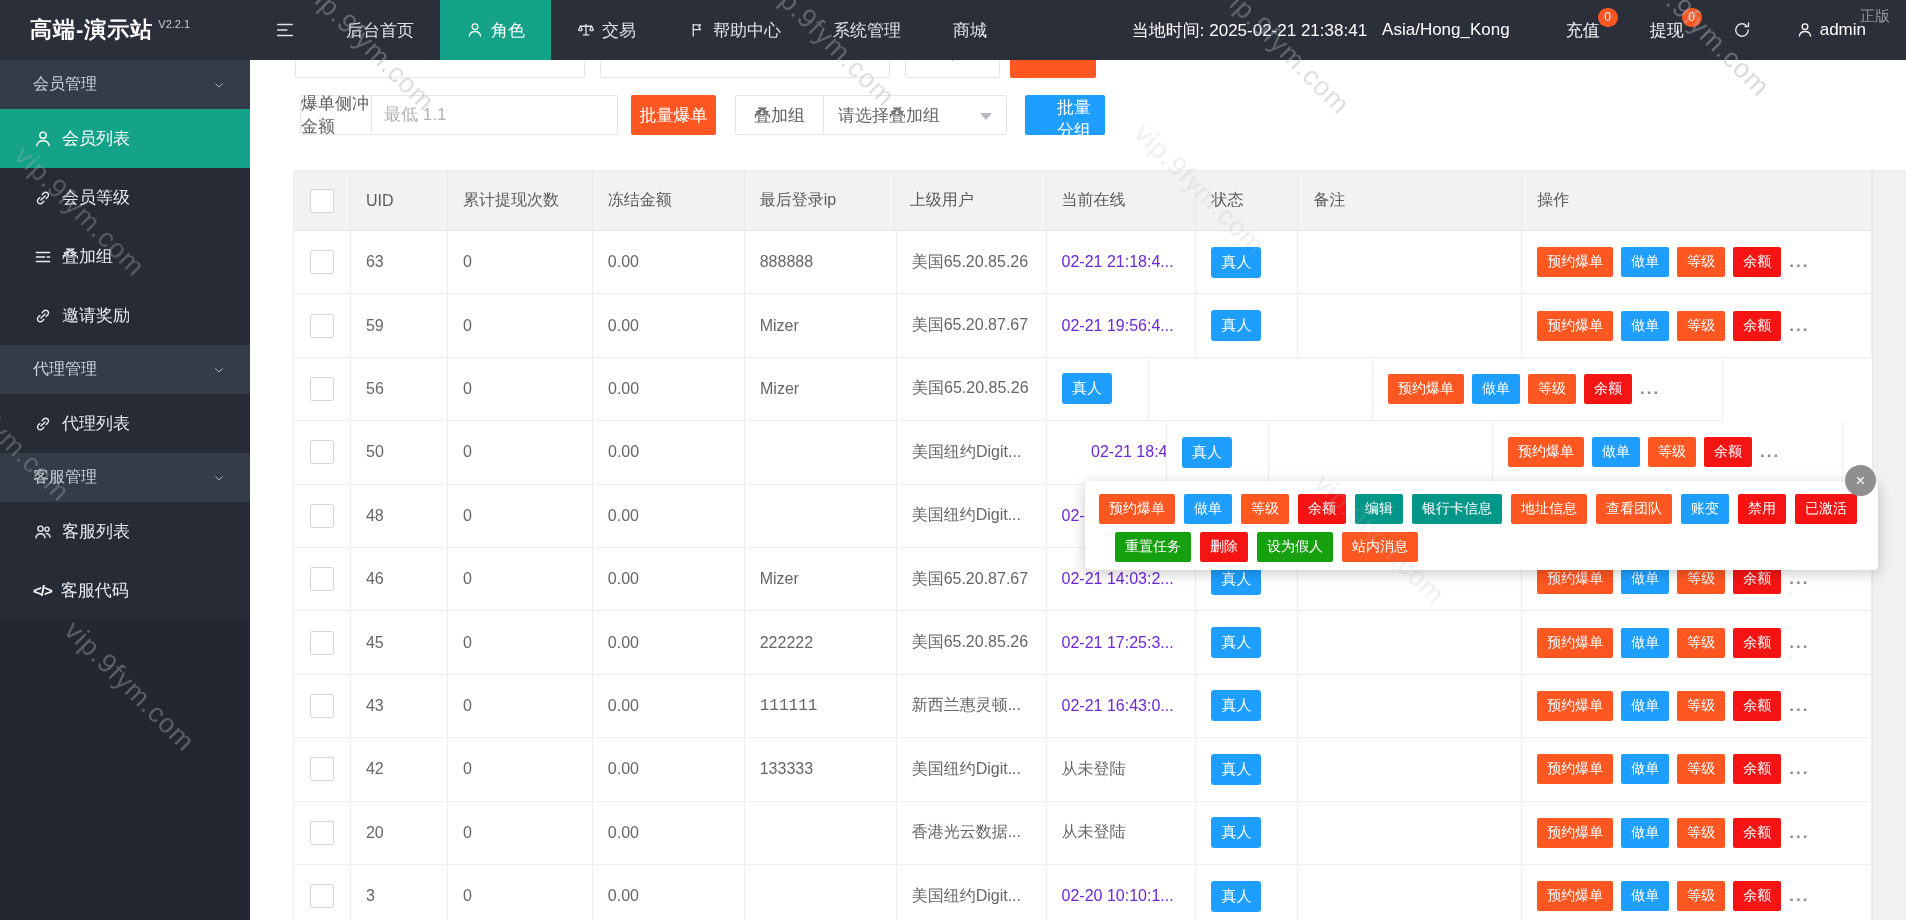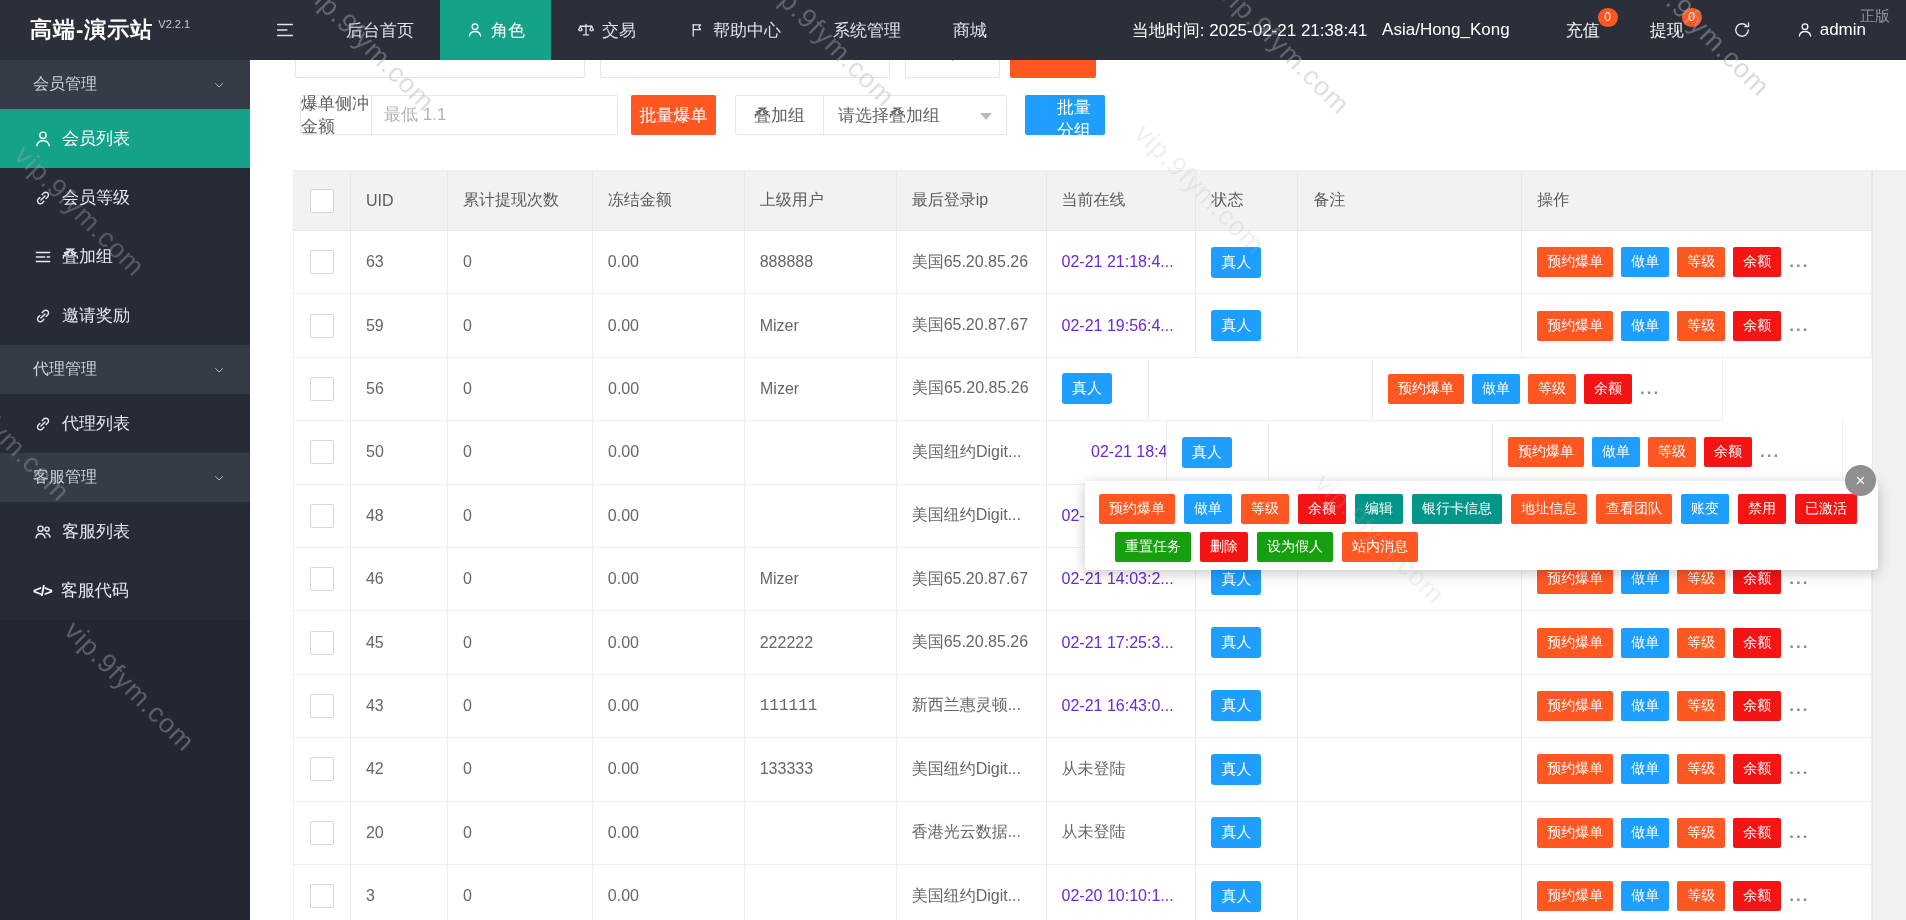--- a/index.html
+++ b/index.html
@@ -126,22 +126,22 @@
     <button class="fbtn" style="left:1025px;width:80px;background:#1E9FFF;padding-left:24px;">批量分组</button>
 
     <div class="table">
       <div class="thead" id="thead">
           <div class="th cbcell" style="width: 57px;">
             <span class="cb"></span>
           </div>
           <div class="th" style="width: 97px;">UID</div>
           <div class="th" style="width: 145px;">累计提现次数</div>
           <div class="th" style="width: 152px;">冻结金额</div>
+          <div class="th" style="width: 150px;">最后登录ip</div>
           <div class="th" style="width: 152px;">上级用户</div>
-          <div class="th" style="width: 150px;">最后登录ip</div>
           <div class="th" style="width: 150px;">当前在线</div>
           <div class="th" style="width: 102px;">状态</div>
           <div class="th" style="width: 224px;">备注</div>
           <div class="th" style="width: 350px;">操作</div>
         </div>
       <div id="tbody">
           <div class="trow">
             <div class="td cbcell" style="width: 57px;">
               <span class="cb"></span>
             </div>

